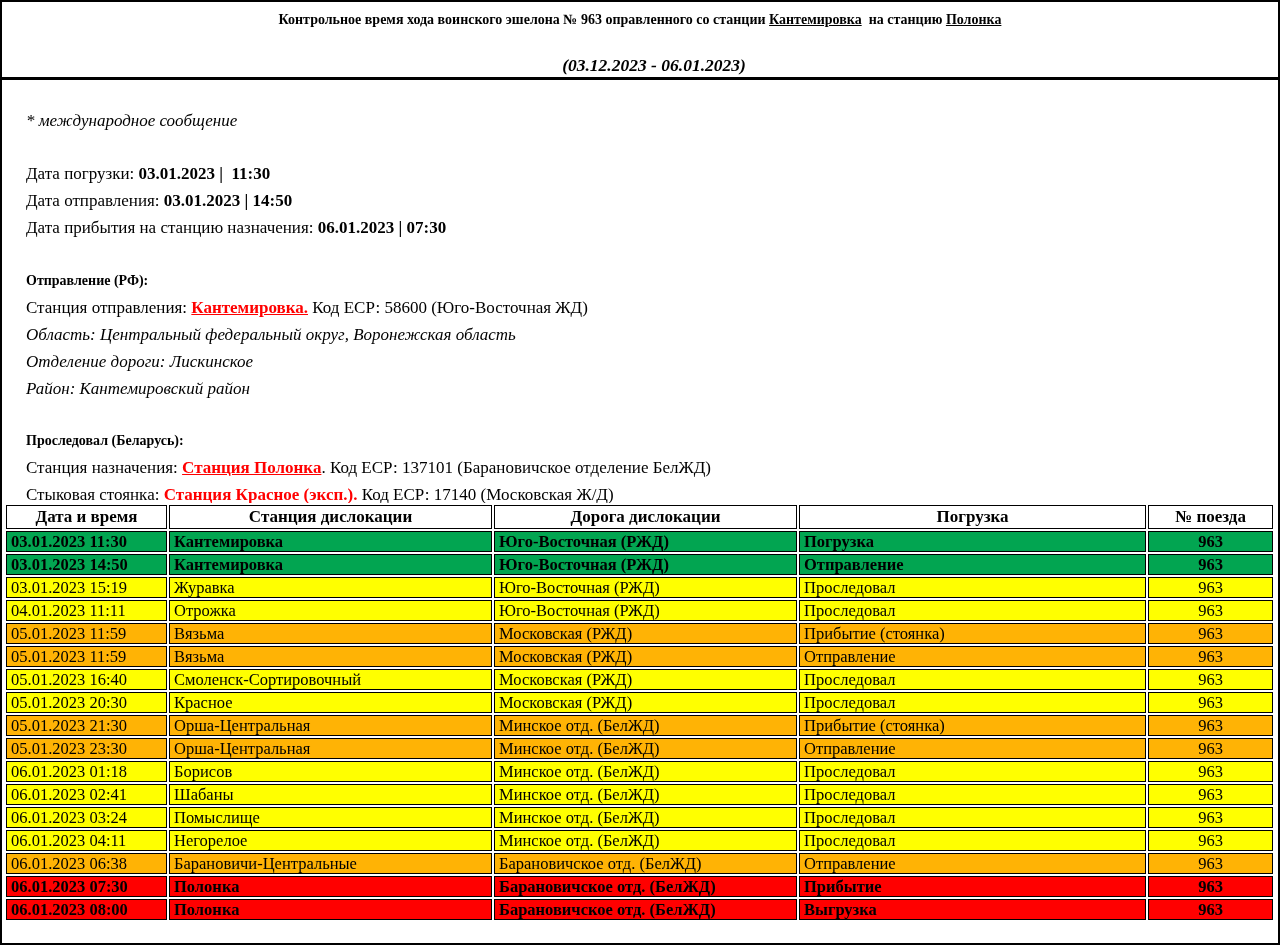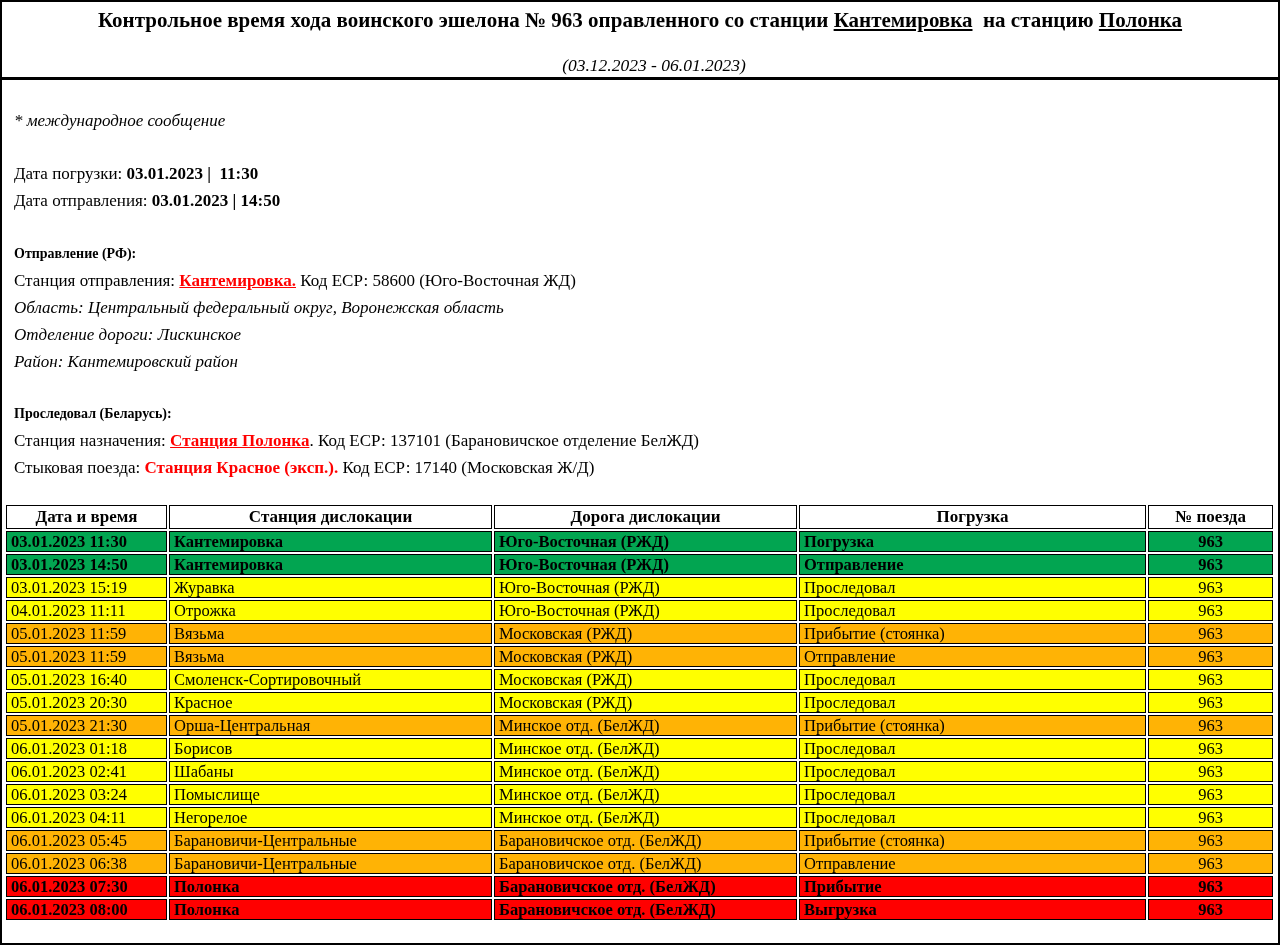--- a/index.html
+++ b/index.html
@@ -14,38 +14,38 @@
     overflow: hidden;
   }
   .title-block {
     box-sizing: border-box;
     height: 78px;
     border-bottom: 3px solid #000;
     text-align: center;
     padding-top: 8px;
   }
   .title {
-    font-size: 21px;
+    font-size: 14px;
     font-weight: bold;
     white-space: pre-wrap;
     line-height: 20px;
   }
   .title .u { text-decoration: underline; }
   .subtitle {
     margin-top: 25px;
     font-size: 17.5px;
-    font-weight: normal;
+    font-weight: bold;
     font-style: italic;
     line-height: 20px;
     padding-left: 28px;
   }
   .body-block {
     box-sizing: border-box;
     height: 423px;
-    padding-left: 12px;
+    padding-left: 24px;
     font-size: 17px;
     overflow: hidden;
   }
   .line { line-height: 27px; white-space: pre-wrap; }
   .note { margin-top: 27px; font-style: italic; }
   .grp { margin-top: 26px; }
   .sec { margin-top: 26px; font-weight: bold; font-size: 14px; }
   .sec2 { margin-top: 25px; }
   .it { font-style: italic; }
   b, .bold { font-weight: bold; }
@@ -98,31 +98,32 @@
     <div class="title"><span>Контрольное время хода воинского эшелона № 963 оправленного со станции </span><span class="u">Кантемировка</span><span>  на станцию </span><span class="u">Полонка</span></div>
     <div class="subtitle">(03.12.2023 - 06.01.2023)</div>
   </div>
 
   <div class="body-block">
     <div class="line note">* международное сообщение</div>
 
     <div class="grp">
       <div class="line"><span>Дата погрузки: </span><b>03.01.2023 |  11:30</b></div>
       <div class="line"><span>Дата отправления: </span><b>03.01.2023 | 14:50</b></div>
+      <div class="line"><span>Дата прибытия на станцию назначения: </span><b>06.01.2023 | 07:30</b></div>
     </div>
 
     <div class="line sec">Отправление (РФ):</div>
     <div class="line"><span>Станция отправления: </span><span class="red-link">Кантемировка.</span><span> Код ЕСР: 58600 (Юго-Восточная ЖД)</span></div>
     <div class="line it">Область: Центральный федеральный округ, Воронежская область</div>
     <div class="line it">Отделение дороги: Лискинское</div>
     <div class="line it">Район: Кантемировский район</div>
 
     <div class="line sec sec2">Проследовал (Беларусь):</div>
     <div class="line"><span>Станция назначения: </span><span class="red-link">Станция Полонка</span><span>. Код ЕСР: 137101 (Барановичское отделение БелЖД)</span></div>
-    <div class="line"><span>Стыковая поезда: </span><span class="red-bold">Станция Красное (эксп.).</span><span> Код ЕСР: 17140 (Московская Ж/Д)</span></div>
+    <div class="line"><span>Стыковая стоянка: </span><span class="red-bold">Станция Красное (эксп.).</span><span> Код ЕСР: 17140 (Московская Ж/Д)</span></div>
   </div>
 
   <table class="timeline">
     <colgroup>
       <col style="width:161px">
         <col style="width:323px">
         <col style="width:303px">
         <col style="width:347px">
         <col style="width:125px">
     </colgroup>
@@ -192,20 +193,27 @@
     <td class="c-op">Проследовал</td>
     <td class="c-train">963</td>
   </tr>
         <tr class="orange">
     <td class="c-date">05.01.2023 21:30</td>
     <td class="c-station">Орша-Центральная</td>
     <td class="c-road">Минское отд. (БелЖД)</td>
     <td class="c-op">Прибытие (стоянка)</td>
     <td class="c-train">963</td>
   </tr>
+        <tr class="orange">
+    <td class="c-date">05.01.2023 23:30</td>
+    <td class="c-station">Орша-Центральная</td>
+    <td class="c-road">Минское отд. (БелЖД)</td>
+    <td class="c-op">Отправление</td>
+    <td class="c-train">963</td>
+  </tr>
         <tr class="yellow">
     <td class="c-date">06.01.2023 01:18</td>
     <td class="c-station">Борисов</td>
     <td class="c-road">Минское отд. (БелЖД)</td>
     <td class="c-op">Проследовал</td>
     <td class="c-train">963</td>
   </tr>
         <tr class="yellow">
     <td class="c-date">06.01.2023 02:41</td>
     <td class="c-station">Шабаны</td>
@@ -218,27 +226,20 @@
     <td class="c-station">Помыслище</td>
     <td class="c-road">Минское отд. (БелЖД)</td>
     <td class="c-op">Проследовал</td>
     <td class="c-train">963</td>
   </tr>
         <tr class="yellow">
     <td class="c-date">06.01.2023 04:11</td>
     <td class="c-station">Негорелое</td>
     <td class="c-road">Минское отд. (БелЖД)</td>
     <td class="c-op">Проследовал</td>
-    <td class="c-train">963</td>
-  </tr>
-        <tr class="orange">
-    <td class="c-date">06.01.2023 05:45</td>
-    <td class="c-station">Барановичи-Центральные</td>
-    <td class="c-road">Барановичское отд. (БелЖД)</td>
-    <td class="c-op">Прибытие (стоянка)</td>
     <td class="c-train">963</td>
   </tr>
         <tr class="orange">
     <td class="c-date">06.01.2023 06:38</td>
     <td class="c-station">Барановичи-Центральные</td>
     <td class="c-road">Барановичское отд. (БелЖД)</td>
     <td class="c-op">Отправление</td>
     <td class="c-train">963</td>
   </tr>
         <tr class="red">

